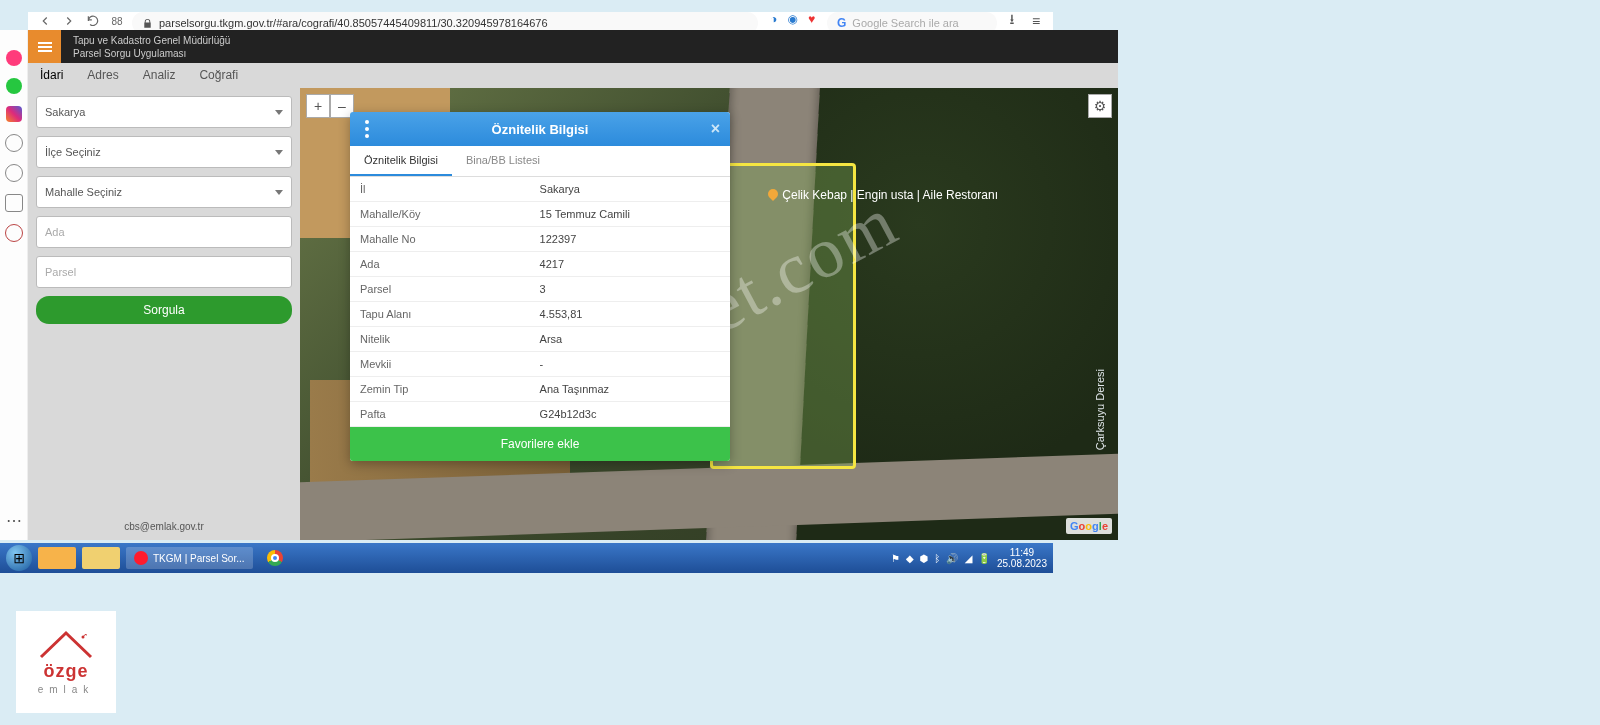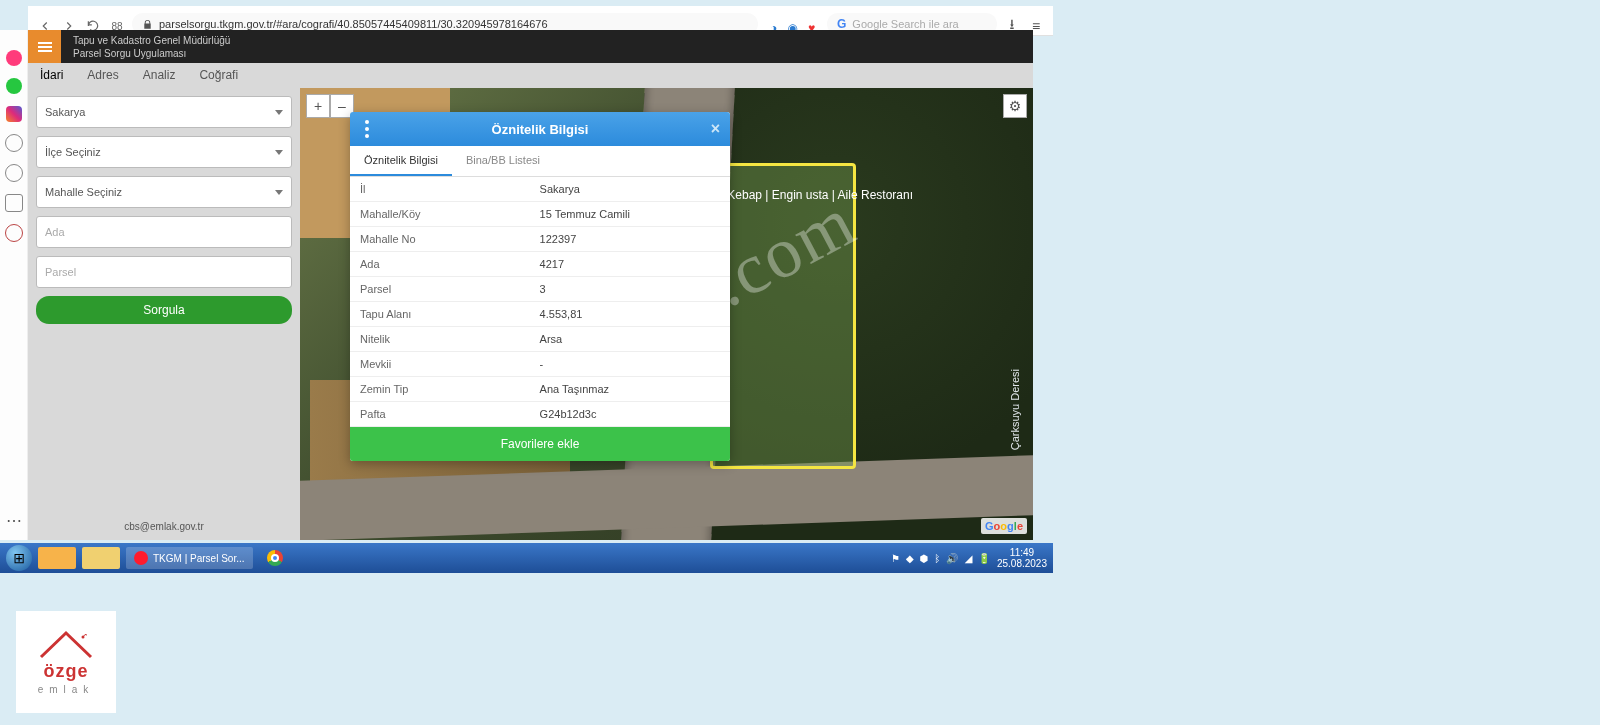--- a/index.html
+++ b/index.html
@@ -1,31 +1,31 @@
 <!DOCTYPE html>
 <html><head>
 <meta charset="utf-8">
 <style>
   html,body{margin:0;padding:0;font-family:Arial,Helvetica,sans-serif;font-size:12px;background:#daecf4;width:1600px;height:725px;overflow:hidden}
   .page{position:relative;width:1600px;height:725px}
-  .browser-row{position:absolute;left:28px;top:6px;width:1025px;height:30px;background:#fff;display:flex;align-items:flex-end;gap:6px;padding:0 8px;box-sizing:border-box;border-bottom:1px solid #e0e0e0}
+  .browser-row{position:absolute;left:28px;top:12px;width:1025px;height:30px;background:#fff;display:flex;align-items:flex-start;gap:6px;padding:0 8px;box-sizing:border-box;border-bottom:1px solid #e0e0e0}
   .nav-btn{width:18px;height:18px;display:flex;align-items:center;justify-content:center;color:#555;font-size:14px}
   .nav-btn svg{width:14px;height:14px;stroke:#666;fill:none;stroke-width:2}
   .addr{flex:1;display:flex;align-items:center;gap:6px;background:#f9f9f9;border-radius:14px;height:22px;padding:0 10px}
   .addr .lock{width:11px;height:11px}
   .addr-text{color:#333;font-size:11px;white-space:nowrap;overflow:hidden}
   .right-ic{display:flex;align-items:center;gap:10px;padding:0 6px}
   .search-box{display:flex;align-items:center;gap:6px;background:#f9f9f9;border-radius:14px;height:22px;padding:0 10px;width:150px}
   .g-ic{color:#4285f4;font-weight:bold}
   .search-ph{color:#aaa;font-size:11px}
   .sideicons{position:absolute;left:0;top:30px;width:28px;height:510px;background:#fdfdfd;display:flex;flex-direction:column;align-items:center;gap:12px;padding-top:20px;box-sizing:border-box;border-right:1px solid #eee}
   .sideicons .s{width:16px;height:16px;border-radius:50%}
   .dots{position:absolute;left:6px;bottom:195px;font-size:16px;color:#555;letter-spacing:1px}
 
-  .app{position:absolute;left:28px;top:30px;width:1005px;height:510px;background:#86efac;overflow:hidden}
+  .app{position:absolute;left:28px;top:30px;width:1090px;height:510px;background:#86efac;overflow:hidden}
   .header{height:33px;background:#222;display:flex;align-items:center}
   .menu-btn{width:33px;height:33px;background:#e88b2d;display:flex;align-items:center;justify-content:center}
   .menu-btn span,.menu-btn span::before,.menu-btn span::after{content:"";display:block;width:14px;height:2px;background:#fff;position:relative}
   .menu-btn span::before{position:absolute;top:-4px;left:0}
   .menu-btn span::after{position:absolute;top:4px;left:0}
   .hdr-text{color:#ccc;font-size:10px;padding-left:12px;line-height:13px}
   .hdr-text div:first-child{font-size:10px}
   .tabs-row{height:25px;background:#d9d9d9;display:flex;align-items:center;border-bottom:1px solid #bbb}
   .tab{padding:0 12px;height:25px;line-height:25px;font-size:12px;color:#555;cursor:pointer}
   .tab.active{color:#000}

